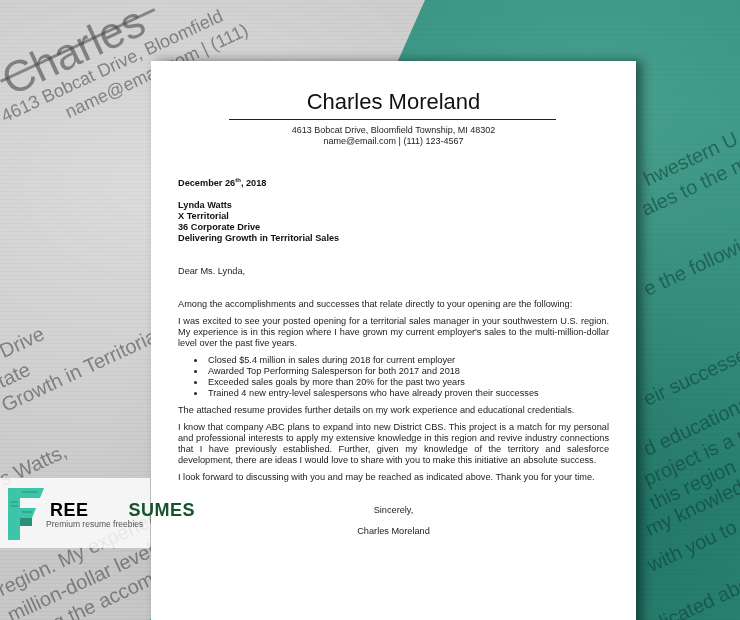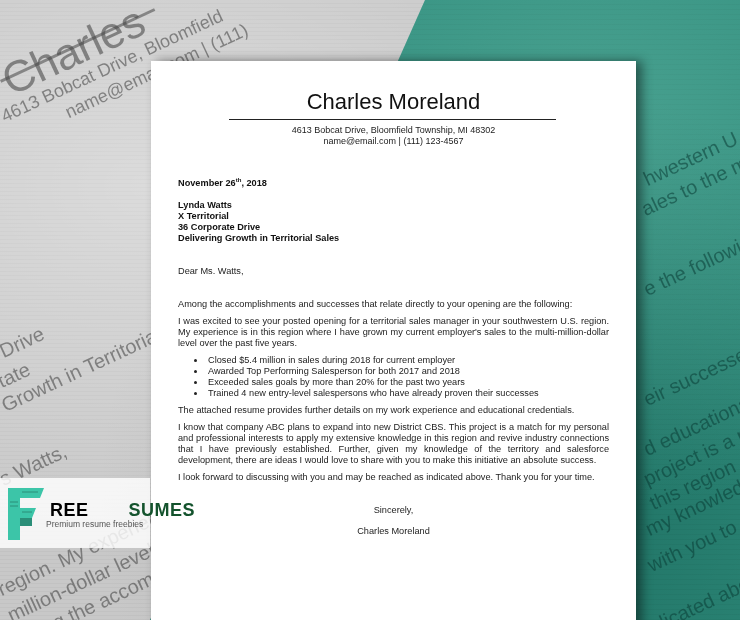--- a/index.html
+++ b/index.html
@@ -105,30 +105,30 @@
 
 <div class="page">
   <div class="name">Charles Moreland</div>
   <div class="rule"></div>
   <div class="contact">
     <div>4613 Bobcat Drive, Bloomfield Township, MI 48302</div>
     <div>name@email.com | (111) 123-4567</div>
   </div>
 
   <div class="body">
-    <div class="date bold"><span>November 26</span><sup style="font-size:6px;">th</sup><span>, 2018</span></div>
+    <div class="date bold"><span>December 26</span><sup style="font-size:6px;">th</sup><span>, 2018</span></div>
 
     <div class="recipient">
       <div>Lynda Watts</div>
       <div>X Territorial</div>
       <div>36 Corporate Drive</div>
       <div>Delivering Growth in Territorial Sales</div>
     </div>
 
-    <div class="salutation">Dear Ms. Watts,</div>
+    <div class="salutation">Dear Ms. Lynda,</div>
 
     <p>Among the accomplishments and successes that relate directly to your opening are the following:</p>
     <p>I was excited to see your posted opening for a territorial sales manager in your southwestern U.S. region. My experience is in this region where I have grown my current employer's sales to the multi-million-dollar level over the past five years.</p>
 
     <ul>
       <li>Closed $5.4 million in sales during 2018 for current employer</li>
       <li>Awarded Top Performing Salesperson for both 2017 and 2018</li>
       <li>Exceeded sales goals by more than 20% for the past two years</li>
       <li>Trained 4 new entry-level salespersons who have already proven their successes</li>
     </ul>

